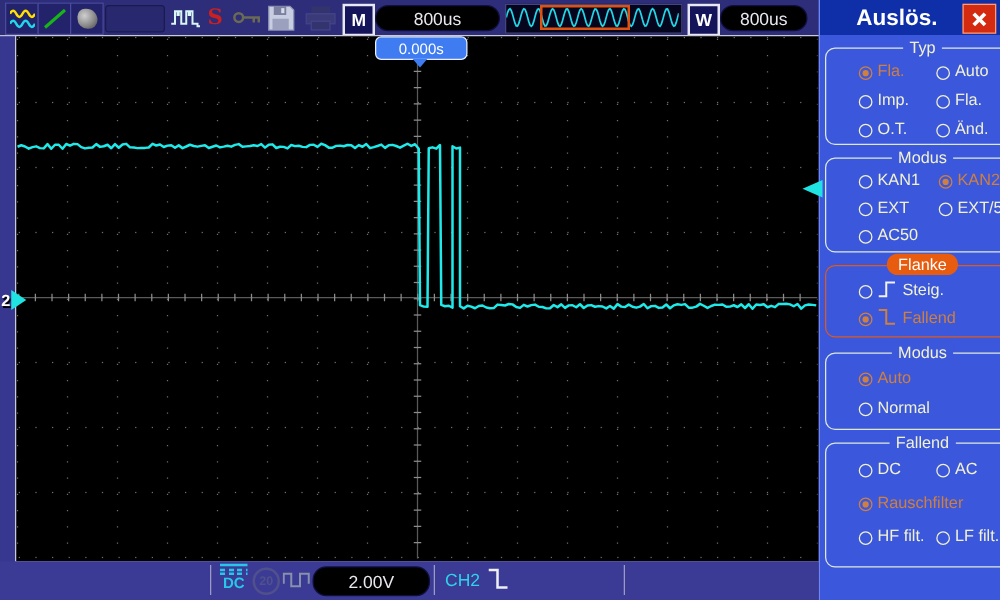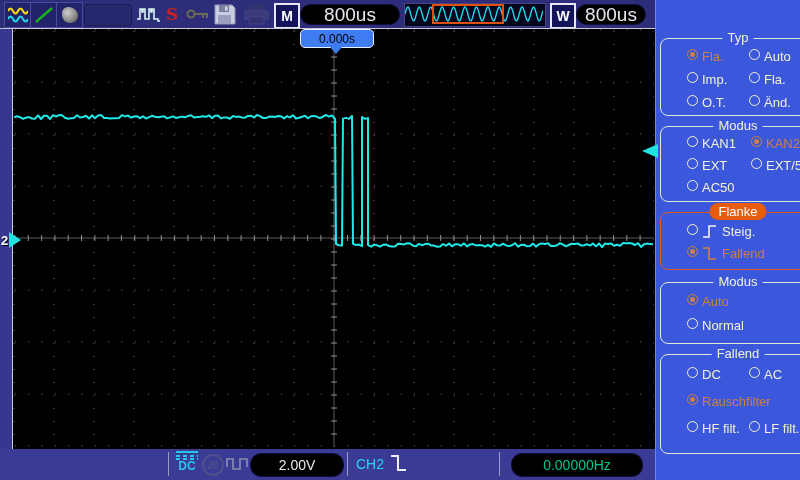--- a/index.html
+++ b/index.html
@@ -3,50 +3,50 @@
 <meta charset="utf-8">
 <style>
   html,body{margin:0;padding:0;background:#22225a;}
   #stage{position:relative;width:800px;height:480px;background:#373790;overflow:hidden;
          font-family:"Liberation Sans",sans-serif;-webkit-font-smoothing:none;}
   
   #toolbar{position:absolute;left:0;top:0;width:655px;height:28px;background:#2d2d7a;border-bottom:1px solid #bfbfd4;}
   .tbtn{position:absolute;top:2px;width:25px;height:24px;background:#23236b;border:1px solid #4a4aa0;
         display:flex;align-items:center;justify-content:center;}
   .pill{position:absolute;background:#000;border-radius:11px;border:1px solid #101040;
-        color:#e8e8f0;font-size:19px;display:flex;align-items:center;justify-content:center;}
+        color:#e8e8f0;font-size:14px;display:flex;align-items:center;justify-content:center;}
   .mwbtn{position:absolute;top:3px;width:22px;height:22px;background:#14145a;border:2px solid #e8e8f4;
          color:#fff;font-weight:bold;font-size:14px;display:flex;align-items:center;justify-content:center;}
   #tb-empty{position:absolute;left:84px;top:4px;width:46px;height:20px;background:#28286e;border:1px solid #1a1a50;border-radius:3px;}
   #tb-s{position:absolute;left:166px;top:4px;color:#cc2020;font-weight:bold;font-size:17px;font-family:"DejaVu Serif",serif;}
   #tb-preview{position:absolute;left:404px;top:3px;width:140px;height:22px;background:#05051d;border:1px solid #44447e;}
   
   #screen{position:absolute;left:12px;top:28px;width:643px;height:420px;background:#000;border:1px solid #c9c9da;}
   #trig-tab{position:absolute;left:300px;top:29px;width:72px;height:17px;background:#3f7cf2;border:1px solid #e8f0ff;
-            border-radius:5px;color:#000000;font-size:12px;display:flex;align-items:center;justify-content:center;z-index:6;}
+            border-radius:5px;color:#ffffff;font-size:12px;display:flex;align-items:center;justify-content:center;z-index:6;}
   #trig-tab-ptr{position:absolute;left:330px;top:47px;width:0;height:0;border-left:6px solid transparent;
             border-right:6px solid transparent;border-top:7px solid #3f7cf2;z-index:6;}
   #ch-marker{position:absolute;left:1px;top:232px;height:16px;display:flex;align-items:center;z-index:6;}
   #ch-marker .num{color:#fff;font-weight:bold;font-size:13px;text-shadow:1px 1px 0 #000;}
   #ch-marker .tri{width:0;height:0;border-top:8px solid transparent;border-bottom:8px solid transparent;border-left:12px solid #20e2e2;margin-left:1px;}
   #trig-level{position:absolute;left:642px;top:144px;width:0;height:0;border-top:7px solid transparent;
             border-bottom:7px solid transparent;border-right:16px solid #20e2e2;z-index:7;}
   
   #panel{position:absolute;left:655px;top:0;width:145px;height:480px;background:#3b58dc;border-left:1px solid #6f86ee;}
   #panel-header{position:absolute;left:0;top:0;width:145px;height:28px;background:#0e2fa8;
             display:flex;align-items:center;justify-content:center;}
   #panel-title{color:#fff;font-weight:bold;font-size:18px;margin-right:22px;}
   #panel-close{position:absolute;right:4px;top:3px;width:25px;height:22px;background:#d42b10;border:1px solid #f4a080;
             display:flex;align-items:center;justify-content:center;}
   .fs{position:absolute;left:4px;border:1px solid #dfe9d9;border-radius:8px;padding-left:20px;}
   .fs .legend{position:absolute;top:-9px;left:50%;transform:translateX(-50%);background:#3b58dc;
             padding:0 5px;color:#f2f2d2;font-size:13px;white-space:nowrap;}
   .fs.orange{border-color:#e0581a;}
   .fs.orange .legend{background:#e85c10;color:#fff;border-radius:9px;padding:1px 9px;top:-10px;}
-  .opt{display:flex;align-items:flex-start;gap:4px;color:#f2f2d2;font-size:13px;white-space:nowrap;cursor:default;}
+  .opt{display:flex;align-items:flex-end;gap:4px;color:#f2f2d2;font-size:13px;white-space:nowrap;cursor:default;}
   .radio{width:11px;height:11px;border:1px solid #f2f2d2;border-radius:50%;position:relative;flex:none;box-sizing:border-box;}
   .opt.sel{color:#cf7f3f;}
   .opt.sel .radio{border-color:#cf7f3f;}
   .opt.sel .radio::after{content:'';position:absolute;left:2px;top:2px;width:5px;height:5px;background:#cf7f3f;border-radius:50%;}
   .grid2{display:grid;grid-template-columns:62px 1fr;row-gap:8px;padding:10px 2px 0 6px;}
   .edge-icon{flex:none;}
   
   #statusbar{position:absolute;left:0;top:449px;width:655px;height:31px;background:#3b3b96;}
   .vdiv{position:absolute;top:3px;width:1px;height:24px;background:#9a9ac4;}
   #dc-icon{position:absolute;left:176px;top:451px;width:22px;text-align:center;color:#28c6e8;font-weight:bold;font-size:12px;line-height:11px;}
@@ -1185,20 +1185,29 @@
   </div>
   <div id="trig-tab">0.000s</div>
   <div id="trig-tab-ptr"></div>
   <div id="ch-marker">
     <span class="num">2</span>
     <span class="tri"></span>
   </div>
   <div id="trig-level"></div>
 
   <div id="panel">
+    <div id="panel-header">
+      <span id="panel-title">Auslös.</span>
+      <div id="panel-close">
+        <svg width="13" height="13" viewBox="0 0 13 13">
+          <line x1="2" y1="2" x2="11" y2="11" stroke="#fff" stroke-width="3"></line>
+          <line x1="11" y1="2" x2="2" y2="11" stroke="#fff" stroke-width="3"></line>
+        </svg>
+      </div>
+    </div>
 
     <div class="fs" style="top:38px;width:134px;height:76px">
       <span class="legend">Typ</span>
       <div class="grid2">
         <div class="opt sel">
             <span class="radio"></span>
             <span>Fla.</span>
           </div>
         <div class="opt">
             <span class="radio"></span>
@@ -1325,15 +1334,14 @@
       <path d="M1,11 V3 H7 V13 H14 V3 H21 V11" fill="none" stroke="#8890ac" stroke-width="1.6"></path>
     </svg>
   </div>
   <div class="pill sb-pill" style="left:250px;width:92px">2.00V</div>
   <div id="ch2-label">CH2</div>
   <div style="position:absolute;left:390px;top:454px">
     <svg width="18" height="19" viewBox="0 0 18 19">
       <path d="M1,2 H8 V16 H16" fill="none" stroke="#eef0f6" stroke-width="2"></path>
     </svg>
   </div>
-  <div class="pill sb-pill" id="freq-pill" style="left:511px;width:130px">0.00000Hz</div>
 
 </div>
 
 </body></html>

